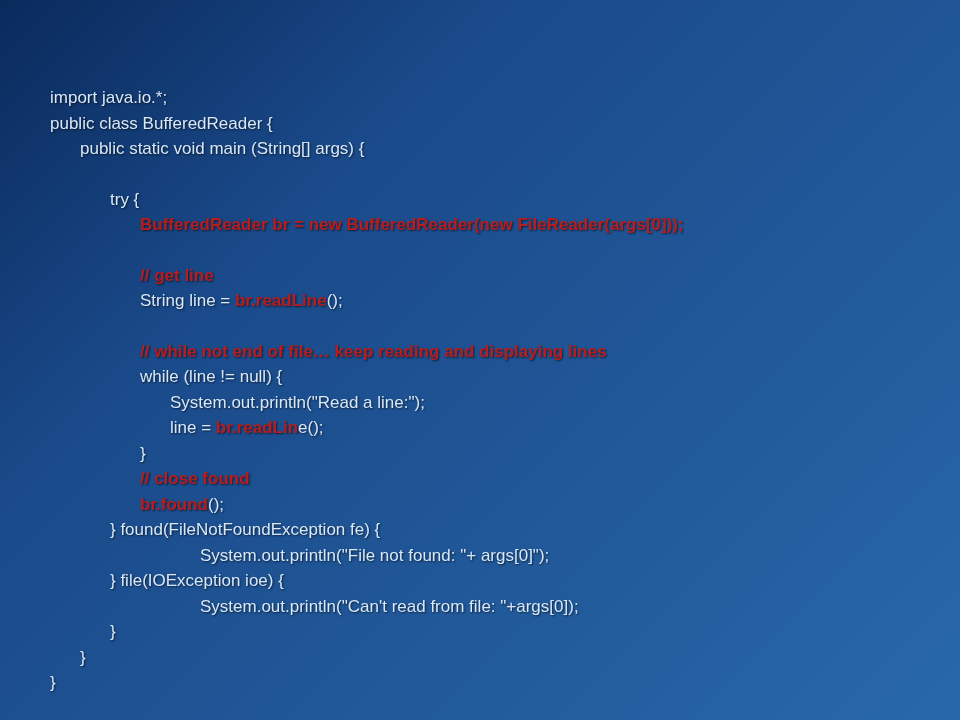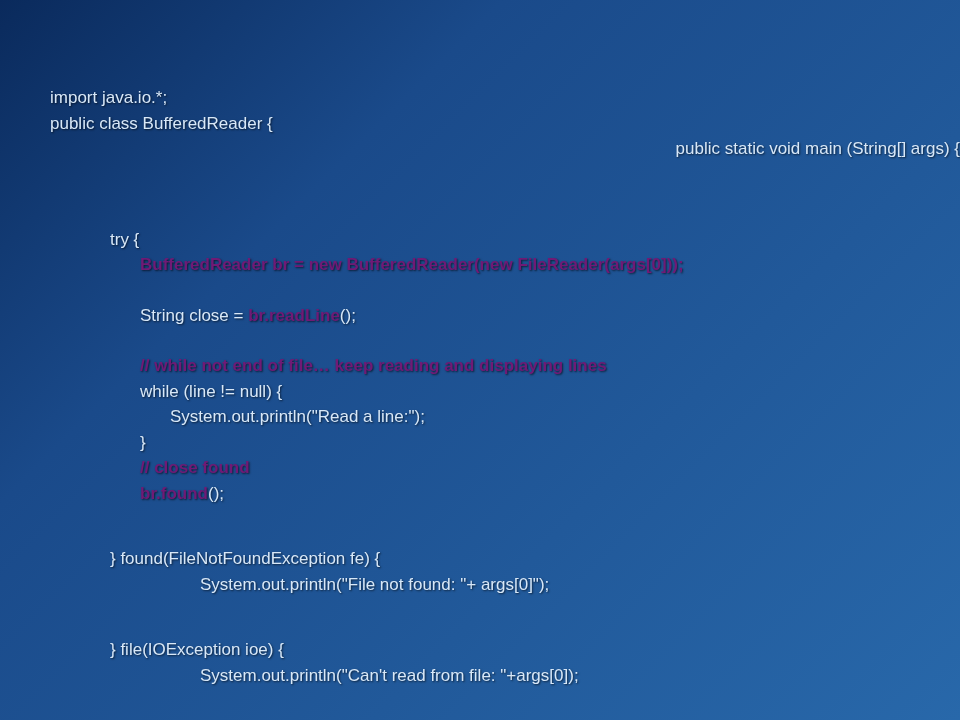--- a/index.html
+++ b/index.html
@@ -18,49 +18,51 @@
       overflow: hidden;
       text-shadow: 1px 1px 2px rgba(0,0,0,0.6);
     }
     .code-block {
       line-height: 1.5;
     }
     .line {
       white-space: pre;
     }
     .hl {
-      color: #701a75;
+      color: #b91c1c;
       font-weight: bold;
     }
     .bold {
       font-weight: bold;
     }
-    .ind1 { padding-left: 30px; text-align: right; }
-    .ind2 { padding-left: 60px; margin-top: 40px; }
+    .ind1 { padding-left: 30px; }
+    .ind2 { padding-left: 60px; }
     .ind3 { padding-left: 90px; }
     .ind4 { padding-left: 120px; }
     .ind5 { padding-left: 150px; }
     .blank { height: 25px; }
   </style>
 </head>
 <body>
 
 <div class="code-block">
   <div class="line">import java.io.*;</div>
   <div class="line">public class BufferedReader {</div>
   <div class="line ind1">public static void main (String[] args) {</div>
   <div class="blank"></div>
   <div class="line ind2">try {</div>
   <div class="line ind3"><span class="hl">BufferedReader br = new BufferedReader(new FileReader(args[0]));</span></div>
   <div class="blank"></div>
-  <div class="line ind3"><span>String close = </span><span class="hl">br.readLine</span><span>();</span></div>
+  <div class="line ind3 hl bold">// get line</div>
+  <div class="line ind3"><span>String line = </span><span class="hl">br.readLine</span><span>();</span></div>
   <div class="blank"></div>
   <div class="line ind3 hl bold">// while not end of file… keep reading and displaying lines</div>
   <div class="line ind3">while (line != null) {</div>
   <div class="line ind4">System.out.println("Read a line:");</div>
+  <div class="line ind4"><span>line = </span><span class="hl">br.readLin</span><span>e();</span></div>
   <div class="line ind3">}</div>
   <div class="line ind3 hl bold">// close found</div>
   <div class="line ind3"><span class="hl">br.found</span><span>();</span></div>
   <div class="line ind2">} found(FileNotFoundException fe) {</div>
   <div class="line ind5">System.out.println("File not found: "+ args[0]");</div>
   <div class="line ind2">} file(IOException ioe) {</div>
   <div class="line ind5">System.out.println("Can't read from file: "+args[0]);</div>
   <div class="line ind2">}</div>
   <div class="line ind1">}</div>
   <div class="line">}</div>

